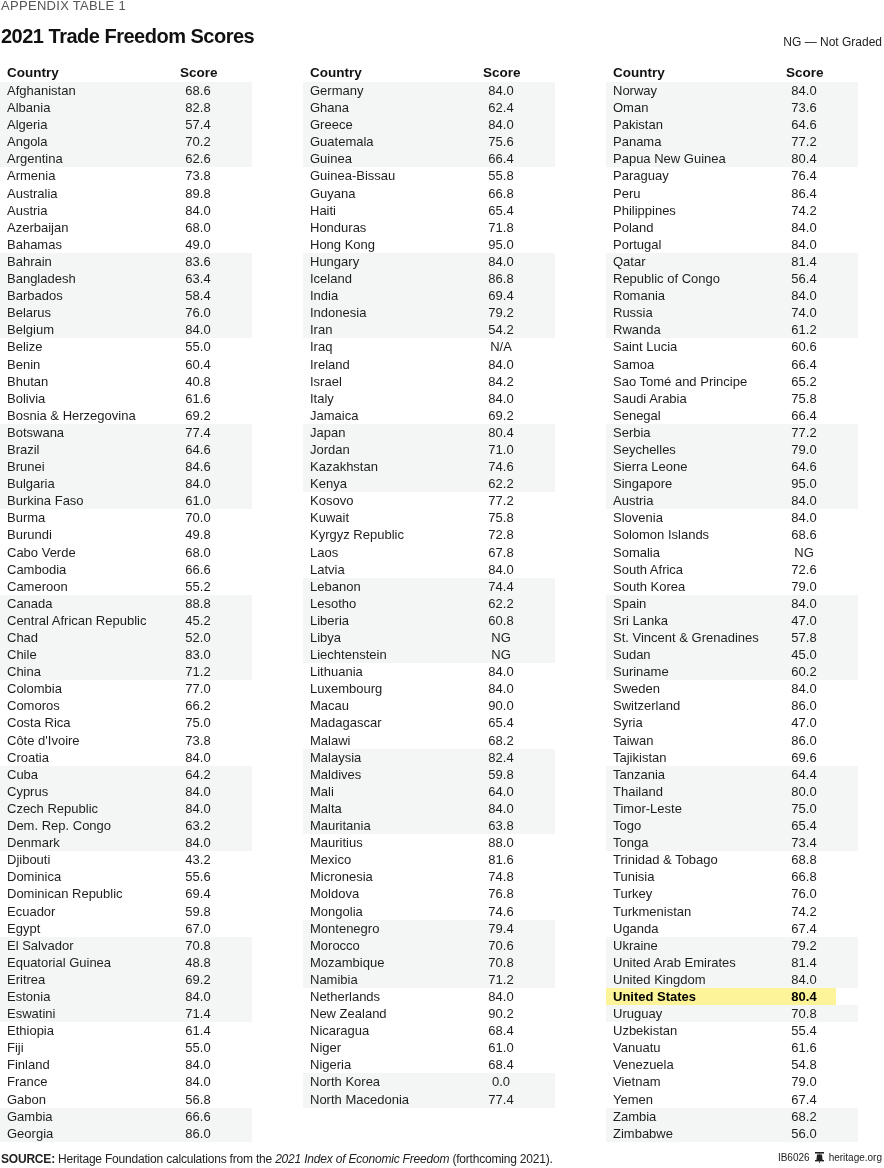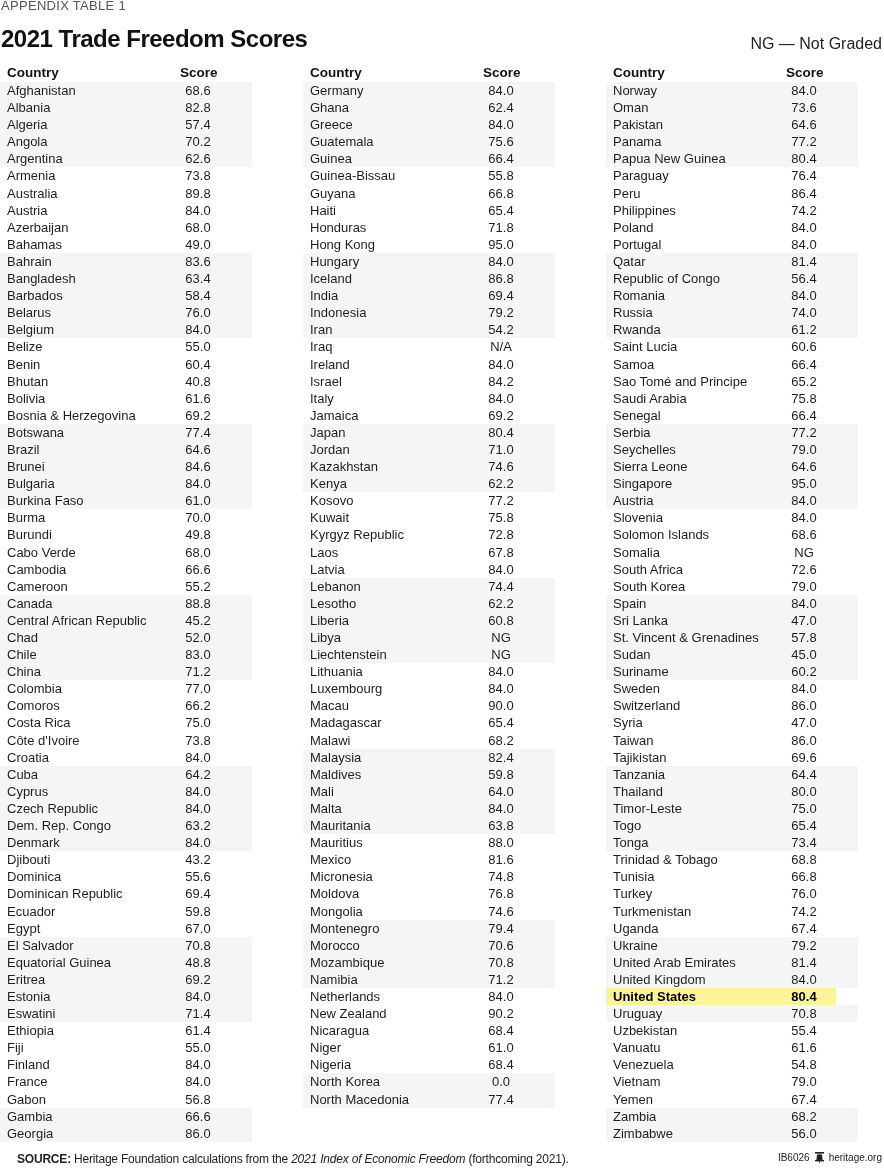--- a/index.html
+++ b/index.html
@@ -6,25 +6,25 @@
   body {
     width: 884px; height: 1168px; position: relative; overflow: hidden;
     font-family: "Liberation Sans", "DejaVu Sans", sans-serif; color: #1a1a1a;
   }
   .eyebrow {
     position: absolute; left: 1px; top: -2px;
     font-size: 13px; letter-spacing: 0.3px; color: #555;
   }
   .title {
     position: absolute; left: 1px; top: 25px;
-    font-size: 24px; font-weight: bold; letter-spacing: -0.5px; color: #111;
+    font-size: 20px; font-weight: bold; letter-spacing: -0.5px; color: #111;
   }
   .legend-note {
     position: absolute; right: 2px; top: 35px;
-    font-size: 16px; color: #222;
+    font-size: 12px; color: #222;
   }
   .col {
     position: absolute; top: 64px; width: 252px;
   }
   .col-head {
     height: 18px; position: relative;
     font-size: 13.5px; font-weight: bold; color: #111;
   }
   .col-head .c-name { position: absolute; left: 7px; top: 1px; }
   .col-head .c-score { position: absolute; left: 180px; top: 1px; width: 35px; text-align: center; }
@@ -36,21 +36,21 @@
   .row .c-name { position: absolute; left: 7px; top: 0; white-space: nowrap; }
   .row .c-score { position: absolute; left: 176px; top: 0; width: 44px; text-align: center; }
   .row.highlight { background: transparent; font-weight: bold; color: #000; }
   .row.highlight::before {
     content: ""; position: absolute; left: 0; top: 0; width: 230px; height: 100%;
     background: #fdf49a;
   }
   .row.highlight span { z-index: 1; }
   .source {
     position: absolute; left: 1px; top: 1152px;
-    font-size: 12px; color: #222; letter-spacing: -0.2px; padding-left: 16px;
+    font-size: 12px; color: #222; letter-spacing: -0.2px;
   }
   .source b { font-weight: bold; }
   .source i { font-style: italic; }
   .footer-id {
     position: absolute; right: 2px; top: 1152px;
     font-size: 10px; color: #222; display: flex; align-items: center; gap: 4px;
   }
   .bell {
     display: inline-block; width: 11px; height: 11px; position: relative;
   }

